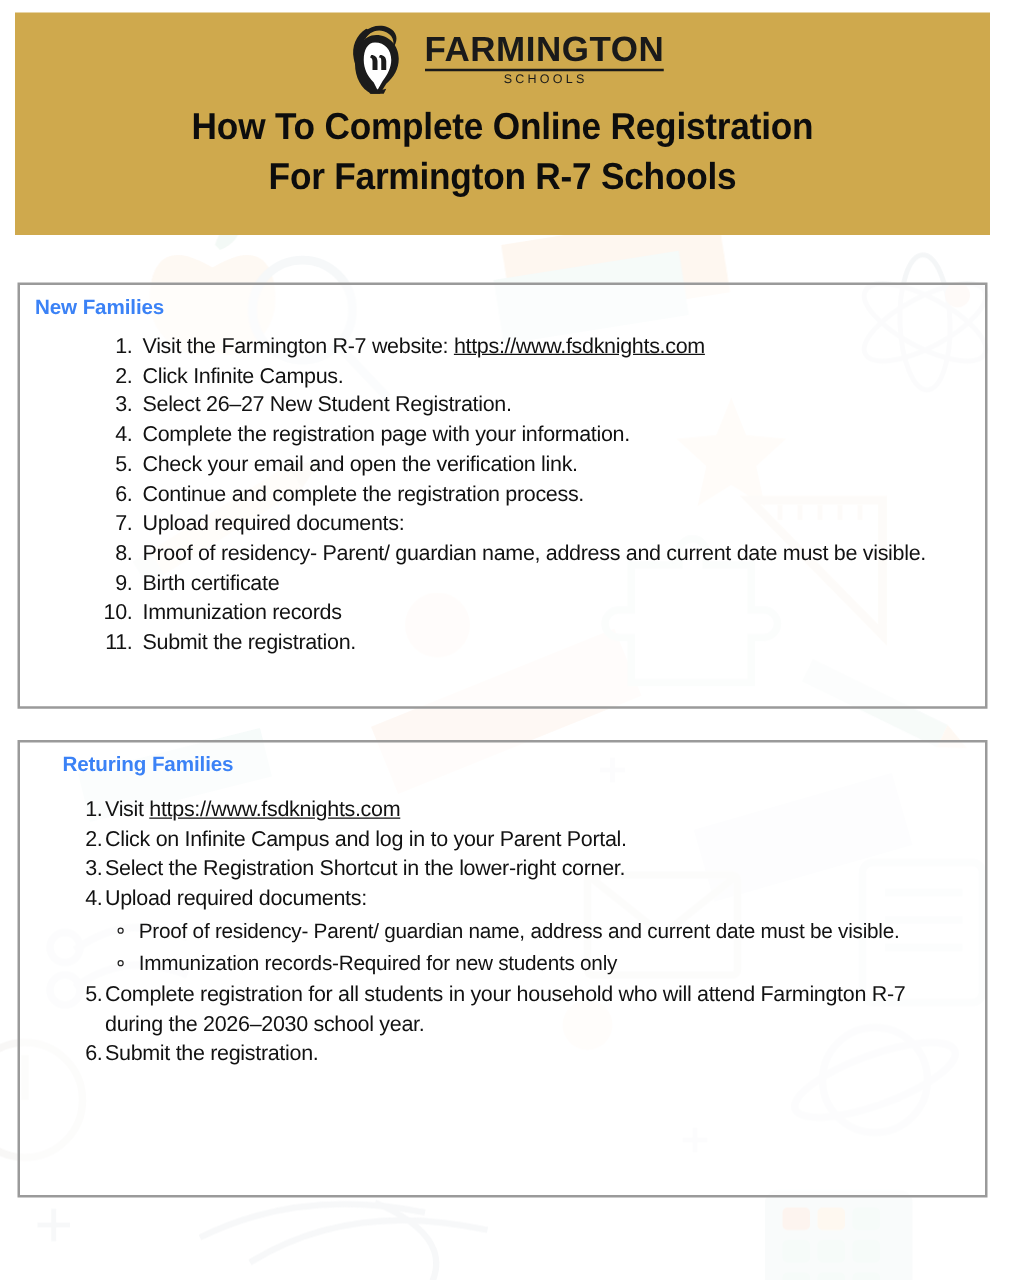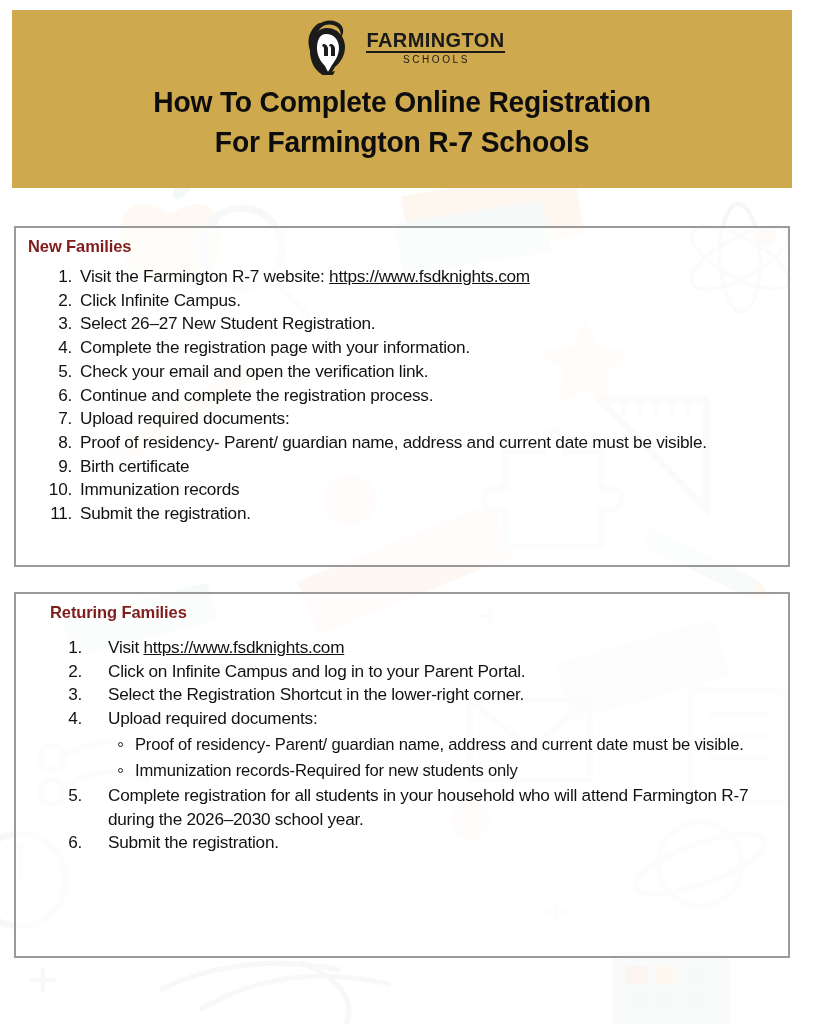--- a/index.html
+++ b/index.html
@@ -57,21 +57,21 @@
   .logo-mark { display: block; }
   .logo-word {
     display: flex;
     flex-direction: column;
     align-items: center;
     line-height: 1;
   }
   .logo-word .wm-top {
     font-family: "Liberation Sans", sans-serif;
     font-weight: bold;
-    font-size: 20px;
+    font-size: 28px;
     letter-spacing: 0.4px;
     color: #1a1a1a;
     border-bottom: 2.5px solid #1a1a1a;
     padding-bottom: 1px;
   }
   .logo-word .wm-bot {
     font-family: "Liberation Sans", sans-serif;
     font-weight: normal;
     font-size: 10px;
     letter-spacing: 2.6px;
@@ -108,21 +108,21 @@
     left: 14px;
     top: 592px;
     width: 776px;
     height: 366px;
   }
 
   .box-heading {
     font-family: "Liberation Sans", sans-serif;
     font-weight: bold;
     font-size: 16.5px;
-    color: #7f1d1d;
+    color: #3b82f6;
     padding: 9px 0 0 12px;
     letter-spacing: -0.1px;
   }
   #box-returning-families .box-heading { padding-left: 34px; padding-top: 9px; }
 
   .box-subtitle {
     font-family: "Liberation Sans", sans-serif;
     font-size: 17px;
     color: #121212;
     padding: 3px 0 0 20px;
@@ -149,23 +149,23 @@
   ol.steps > li::before {
     content: counter(step) ".";
     position: absolute;
     left: 0;
     width: 56px;
     text-align: right;
     font-family: "Liberation Sans", sans-serif;
     font-size: 17.2px;
     color: #121212;
   }
-  #list-new-families { margin-top: 9px; }
+  #list-new-families { margin-top: 9px; padding-left: 34px; }
   #list-returning-families { margin-top: 14px; }
-  #list-returning-families > li { padding-left: 92px; }
+  #list-returning-families > li { padding-left: 68px; }
   #list-returning-families > li::before { width: 66px; }
 
   
   ul.substeps {
     margin: 0;
     padding: 0;
     list-style: none;
   }
   ul.substeps > li {
     position: relative;

